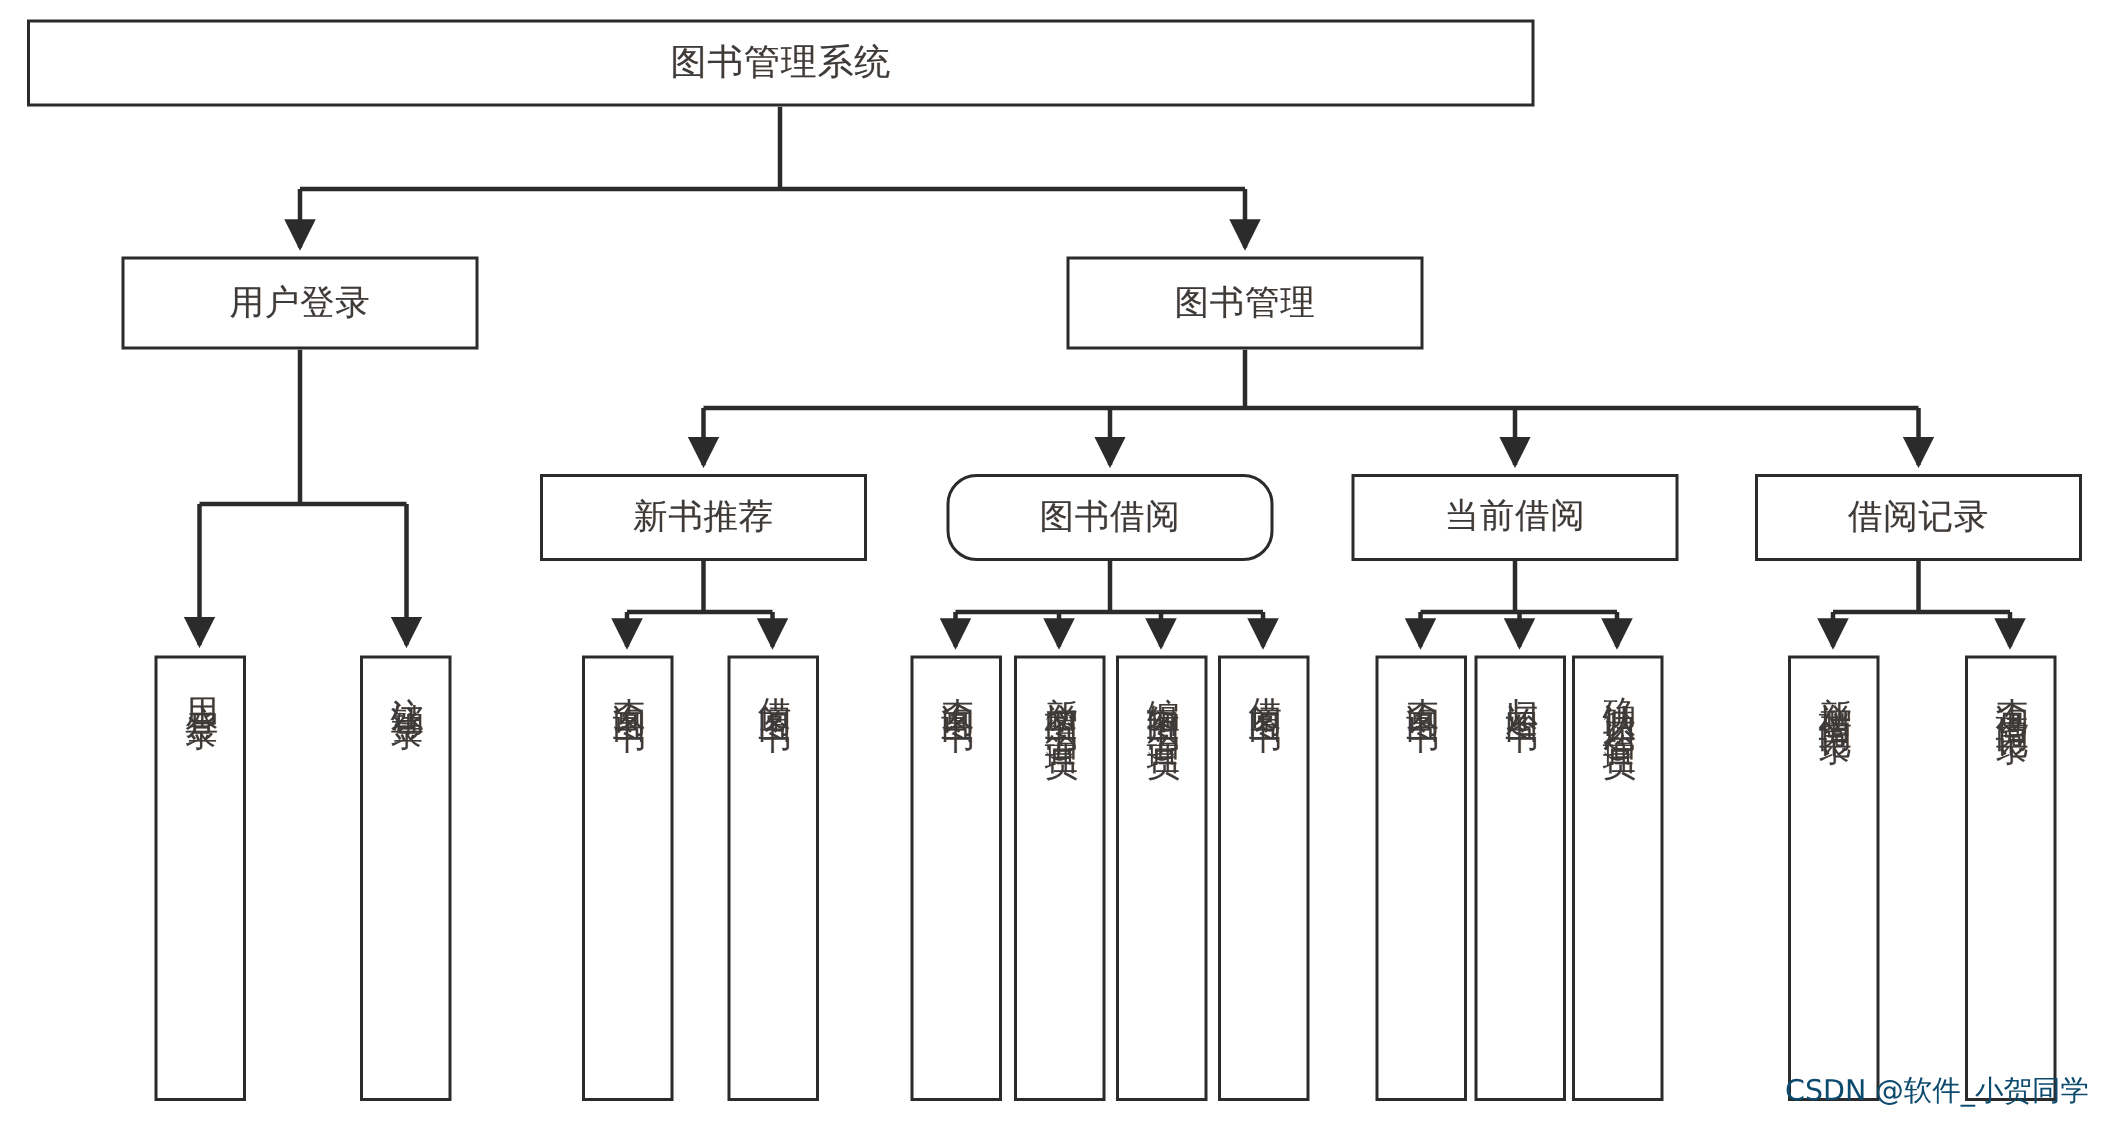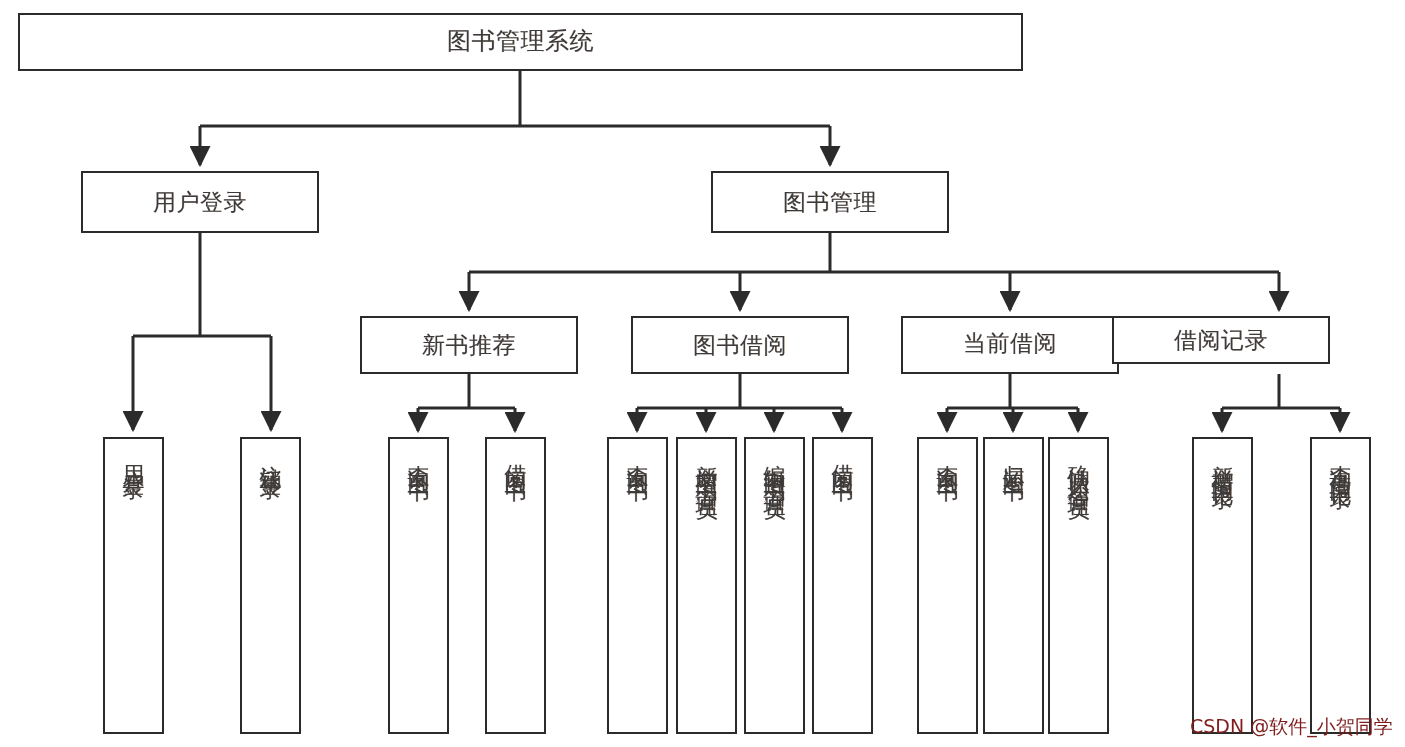--- a/index.html
+++ b/index.html
@@ -60,21 +60,21 @@
     font-size:22px;
     letter-spacing:5px;
     line-height:1;
     white-space:nowrap;
   }
   .watermark{
     position:absolute;
     left:1190px;
     top:714px;
     font-size:19px;
-    color:#7f1d1d;
+    color:#0c4a6e;
     white-space:nowrap;
     z-index:5;
     font-family:"DejaVu Sans","Liberation Sans",sans-serif;
   }
 </style>
 </head>
 <body>
 
 <div id="canvas">
 
@@ -135,27 +135,27 @@
   <div class="node h-node" style="left:81px;top:171px;width:238px;height:62px;">
     <span class="label">用户登录</span>
   </div>
   <div class="node h-node" style="left:711px;top:171px;width:238px;height:62px;">
     <span class="label">图书管理</span>
   </div>
 
   <div class="node h-node" style="left:360px;top:316px;width:218px;height:58px;justify-content:center;">
     <span class="label">新书推荐</span>
   </div>
-  <div class="node h-node" style="left:631px;top:316px;width:218px;height:58px;">
+  <div class="node h-node" style="left:631px;top:316px;width:218px;height:58px;border-radius:20px;">
     <span class="label">图书借阅</span>
   </div>
   <div class="node h-node" style="left:901px;top:316px;width:218px;height:58px;font-family:Liberation Mono, monospace;">
     <span class="label">当前借阅</span>
   </div>
-  <div class="node h-node" style="left:1112px;top:316px;width:218px;height:48px;align-items:center;">
+  <div class="node h-node" style="left:1170px;top:316px;width:218px;height:58px;align-items:center;">
     <span class="label">借阅记录</span>
   </div>
 
   <div class="node v-node" style="left:103px;top:437px;width:61px;height:297px;">
     <span class="label">用户登录</span>
   </div>
   <div class="node v-node" style="left:240px;top:437px;width:61px;height:297px;">
     <span class="label">注销登录</span>
   </div>
   <div class="node v-node" style="left:388px;top:437px;width:61px;height:297px;">

